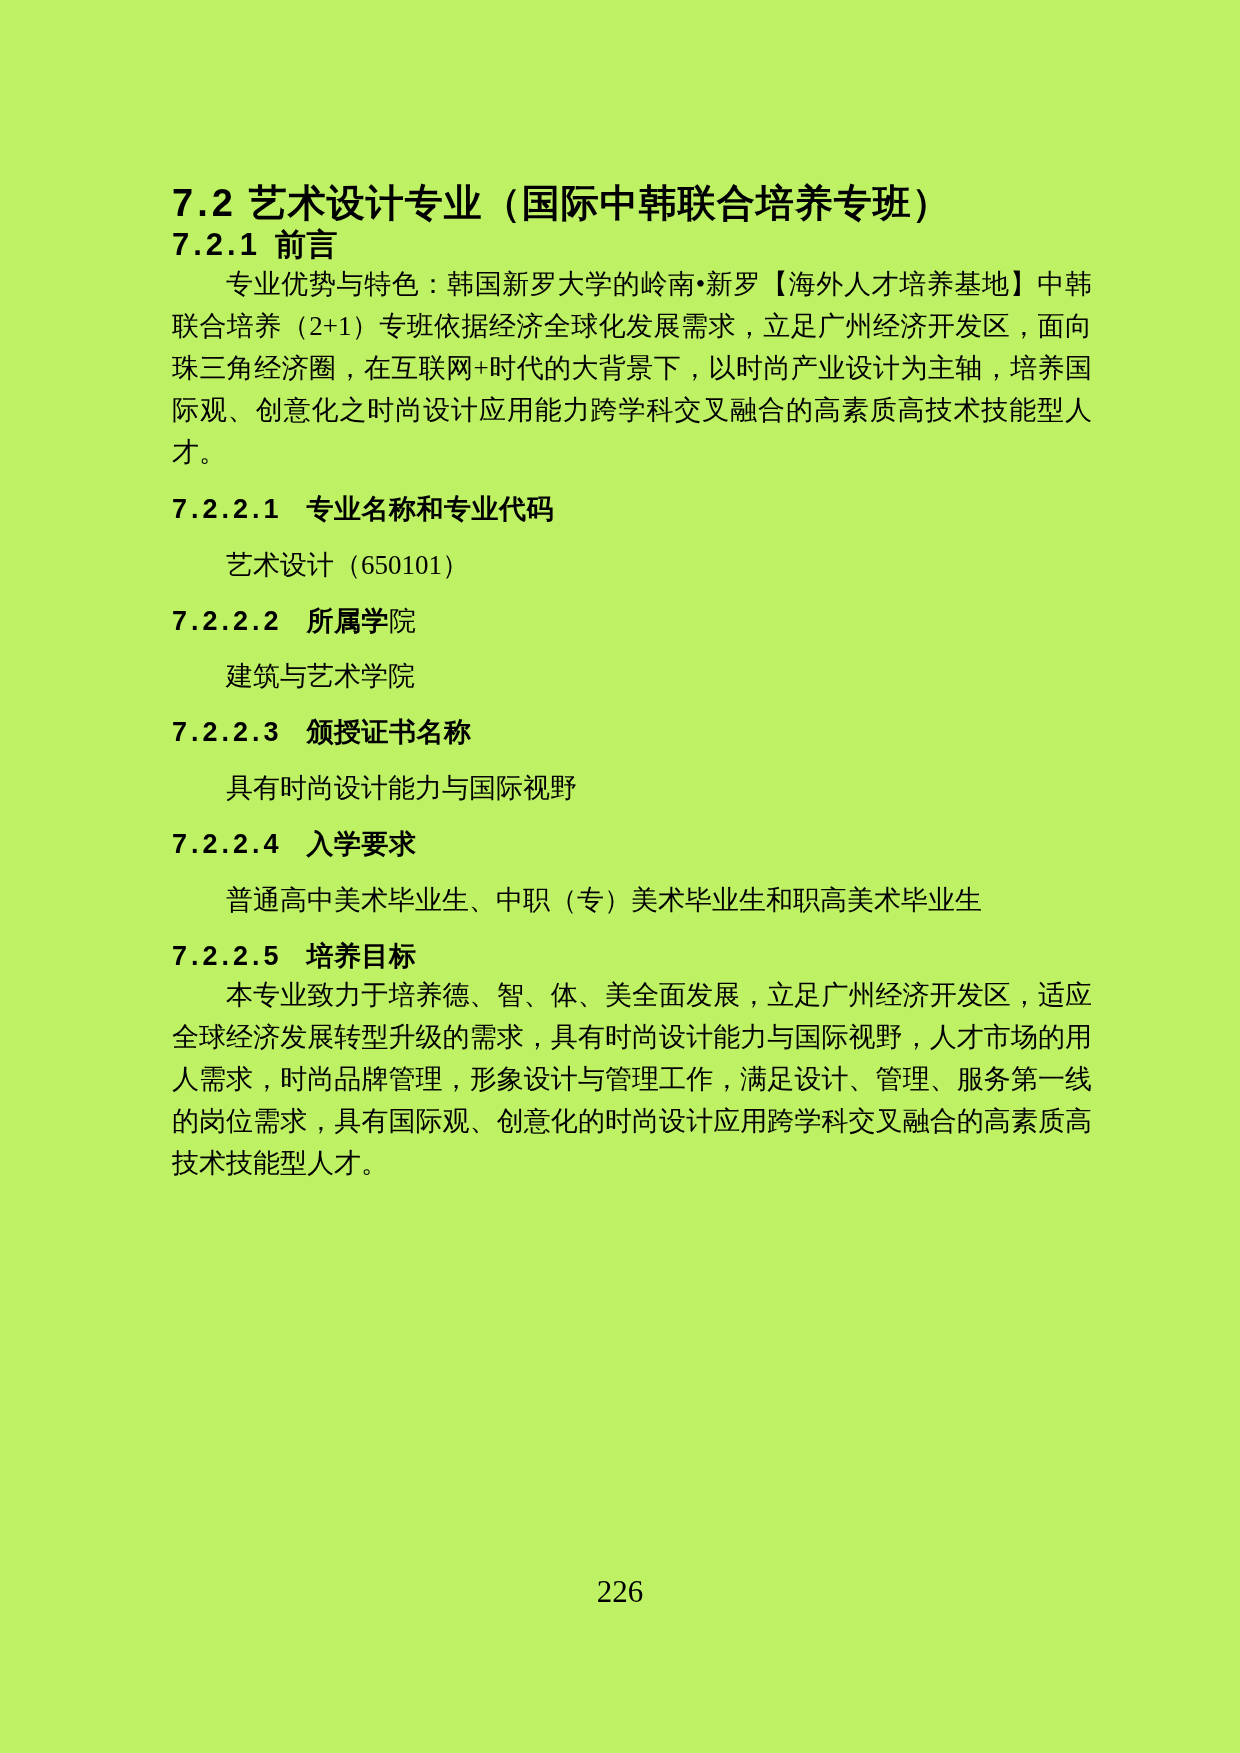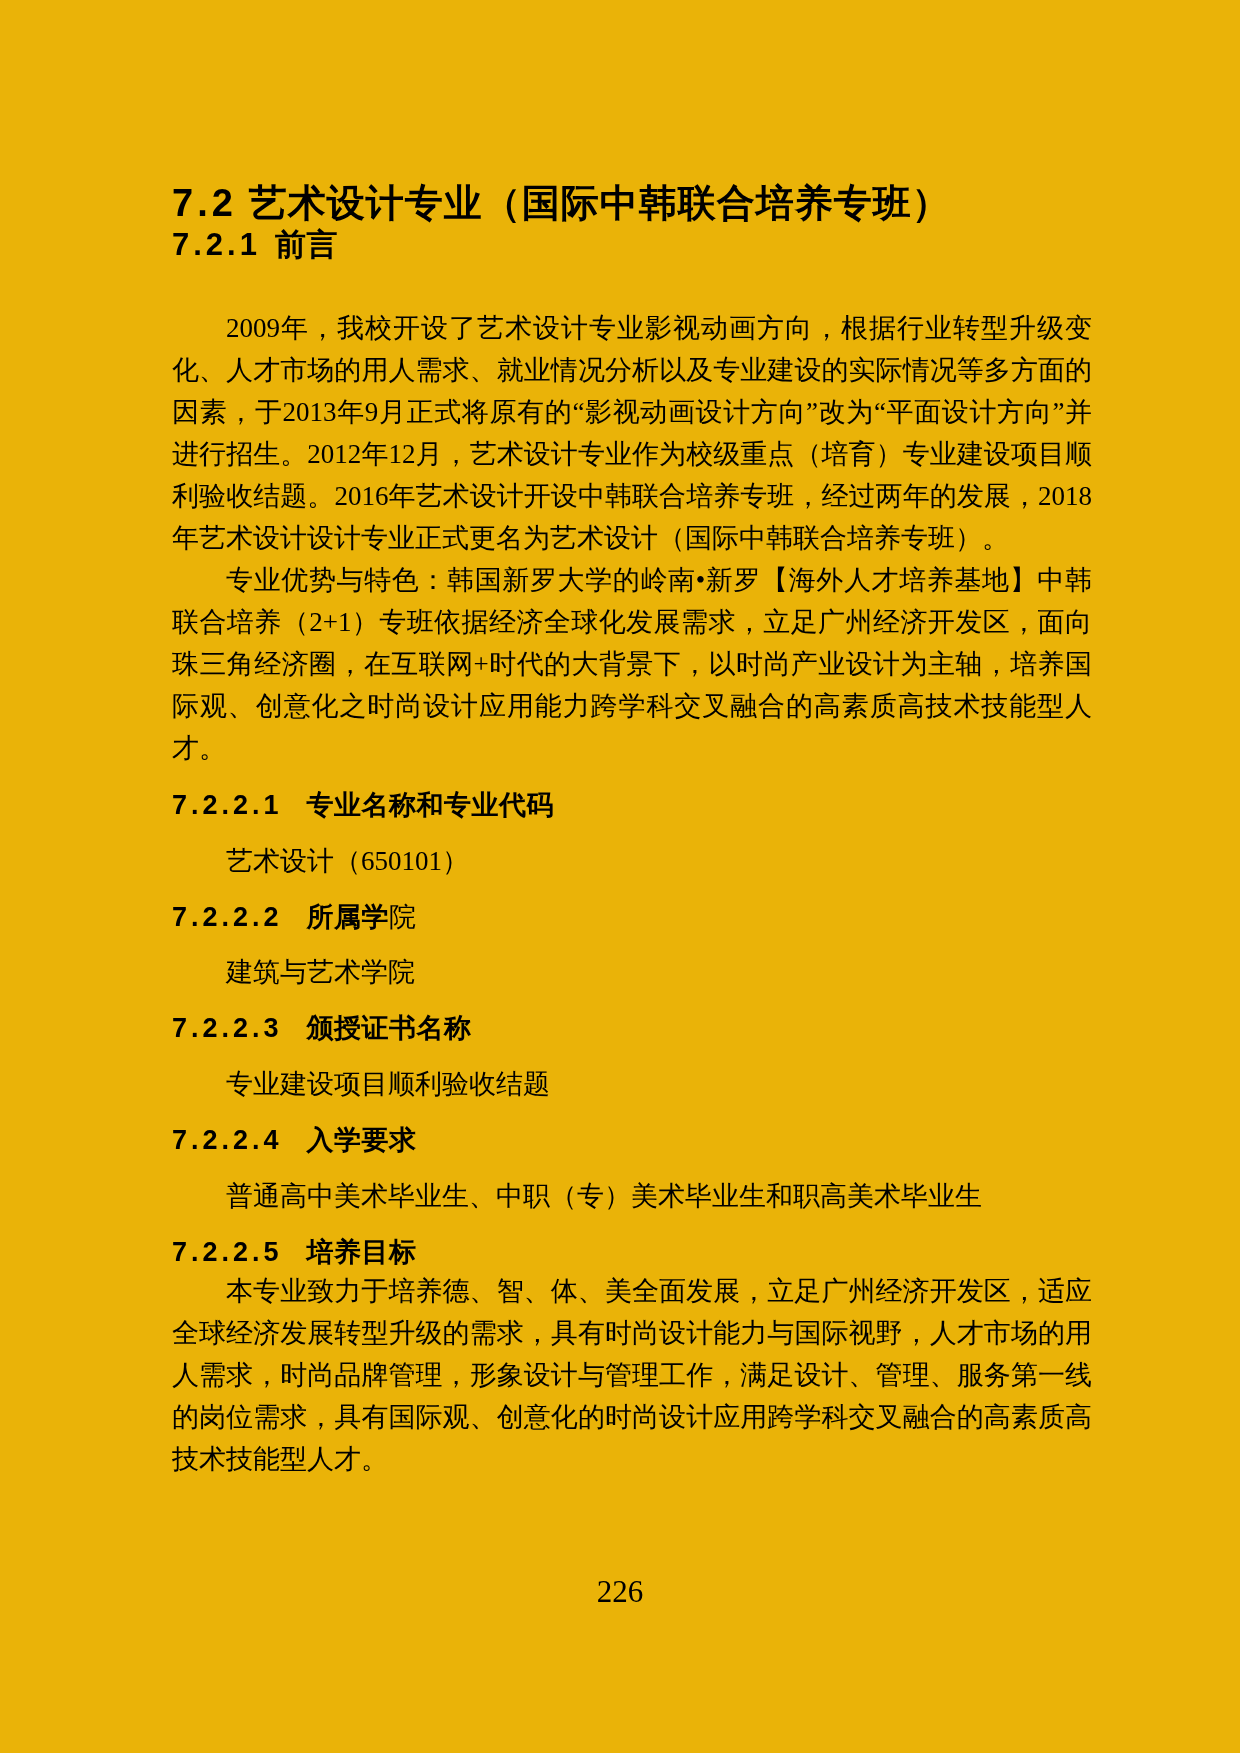--- a/index.html
+++ b/index.html
@@ -5,21 +5,21 @@
   html, body {
     margin: 0;
     padding: 0;
     background: #ffffff;
   }
   .page {
     position: relative;
     width: 1240px;
     height: 1753px;
     margin: 0 auto;
-    background: #eab308;
+    background: #bef264;
     color: #000000;
     box-sizing: border-box;
     padding: 182px 148px 0 172px;
     font-family: "Liberation Serif", "DejaVu Serif", serif;
     overflow: hidden;
   }
   .doc-title {
     margin: 0;
     font-family: "Liberation Sans", "DejaVu Sans", sans-serif;
     font-weight: 700;
@@ -93,36 +93,35 @@
 </style>
 </head>
 <body>
 
 <div class="page">
 
   <h1 class="doc-title"><span class="num">7.2</span><span>艺术设计专业（国际中韩联合培养专班）</span></h1>
 
   <h2 class="sec sec-preface"><span class="num">7.2.1</span><span>前言</span></h2>
 
-  <p class="body lead">2009年，我校开设了艺术设计专业影视动画方向，根据行业转型升级变化、人才市场的用人需求、就业情况分析以及专业建设的实际情况等多方面的因素，于2013年9月正式将原有的“影视动画设计方向”改为“平面设计方向”并进行招生。2012年12月，艺术设计专业作为校级重点（培育）专业建设项目顺利验收结题。2016年艺术设计开设中韩联合培养专班，经过两年的发展，2018年艺术设计设计专业正式更名为艺术设计（国际中韩联合培养专班）。</p>
 
   <p class="body">专业优势与特色：韩国新罗大学的岭南•新罗【海外人才培养基地】中韩联合培养（2+1）专班依据经济全球化发展需求，立足广州经济开发区，面向珠三角经济圈，在互联网+时代的大背景下，以时尚产业设计为主轴，培养国际观、创意化之时尚设计应用能力跨学科交叉融合的高素质高技术技能型人才。</p>
 
 
   <h3 class="sub"><span class="num">7.2.2.1</span><span>专业名称和专业代码</span><span class="tail"></span></h3>
 
   <p class="subbody">艺术设计（650101）</p>
 
   <h3 class="sub gap-before-lg"><span class="num">7.2.2.2</span><span>所属学</span><span class="tail">院</span></h3>
 
   <p class="subbody gap-body-lg">建筑与艺术学院</p>
 
   <h3 class="sub sub-after-body"><span class="num">7.2.2.3</span><span>颁授证书名称</span><span class="tail"></span></h3>
 
-  <p class="subbody">专业建设项目顺利验收结题</p>
+  <p class="subbody">具有时尚设计能力与国际视野</p>
 
   <h3 class="sub sub-after-body"><span class="num">7.2.2.4</span><span>入学要求</span><span class="tail"></span></h3>
 
   <p class="subbody">普通高中美术毕业生、中职（专）美术毕业生和职高美术毕业生</p>
 
   <h3 class="sub sub-after-body"><span class="num">7.2.2.5</span><span>培养目标</span><span class="tail"></span></h3>
 
   <p class="body tgt-par">本专业致力于培养德、智、体、美全面发展，立足广州经济开发区，适应全球经济发展转型升级的需求，具有时尚设计能力与国际视野，人才市场的用人需求，时尚品牌管理，形象设计与管理工作，满足设计、管理、服务第一线的岗位需求，具有国际观、创意化的时尚设计应用跨学科交叉融合的高素质高技术技能型人才。</p>
 
   <div class="page-footer">

